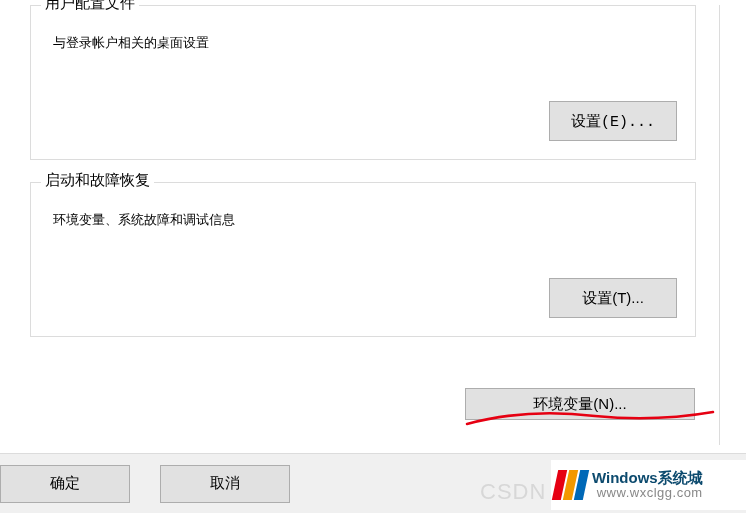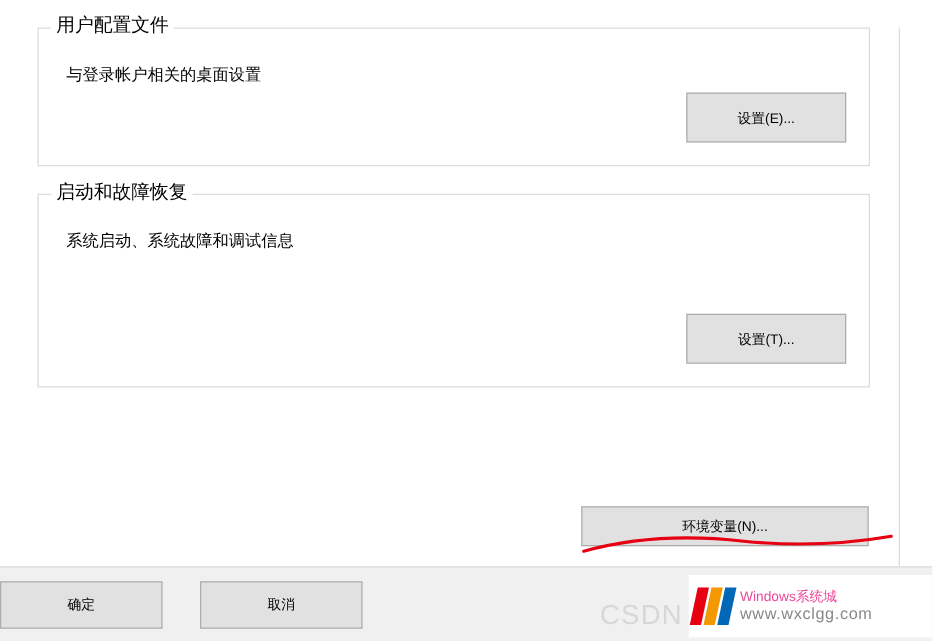--- a/index.html
+++ b/index.html
@@ -43,35 +43,36 @@
       color: #000;
     }
     .groupbox-desc {
       font-size: 13px;
       color: #000;
       margin-top: 8px;
       margin-bottom: 28px;
       padding-left: 4px;
     }
     .group1 {
-      height: 111px;
-      margin-top: 22px;
+      height: 155px;
+      margin-top: 5px;
+      font-family: Liberation Mono, monospace;
     }
     .group2 {
       height: 155px;
       margin-top: 22px;
     }
     .btn {
       display: inline-flex;
       align-items: center;
       justify-content: center;
       background: #e1e1e1;
       border: 1px solid #adadad;
       font-family: inherit;
-      font-size: 11px;
+      font-size: 15px;
       color: #000;
       cursor: pointer;
       padding: 0;
     }
     .settings-btn {
       position: absolute;
       right: 18px;
       bottom: 18px;
       width: 128px;
       height: 40px;
@@ -153,23 +154,23 @@
     }
     .bar-r { background: #e60012; }
     .bar-o { background: #f39800; }
     .bar-b { background: #0068b7; }
     .brand-text {
       display: flex;
       flex-direction: column;
       line-height: 1.1;
     }
     .brand-main {
-      font-size: 11px;
-      font-weight: normal;
-      color: #ec4899;
+      font-size: 15px;
+      font-weight: bold;
+      color: #0c4a6e;
     }
     .brand-sub {
       font-size: 13px;
       color: #888888;
       letter-spacing: 0.5px;
       text-align: right;
     }
   </style>
 </head>
 <body>
@@ -177,21 +178,21 @@
 <div class="dialog-body">
 
   <fieldset class="groupbox group1">
     <div class="groupbox-title">用户配置文件</div>
     <div class="groupbox-desc">与登录帐户相关的桌面设置</div>
     <button class="btn settings-btn">设置(E)...</button>
   </fieldset>
 
   <fieldset class="groupbox group2">
     <div class="groupbox-title">启动和故障恢复</div>
-    <div class="groupbox-desc">系统启动、系统故障和调试信息</div>
+    <div class="groupbox-desc">环境变量、系统故障和调试信息</div>
     <button class="btn settings-btn">设置(T)...</button>
   </fieldset>
 
   <div class="envvar-row">
     <button class="btn envvar-btn">环境变量(N)...</button>
   </div>
 
   <div class="red-underline">
     <svg viewBox="0 0 250 20">
       <path d="M 2 14 Q 60 -2 130 6 Q 190 12 248 2" stroke="#e60012" stroke-width="2.5" fill="none" stroke-linecap="round"></path>

